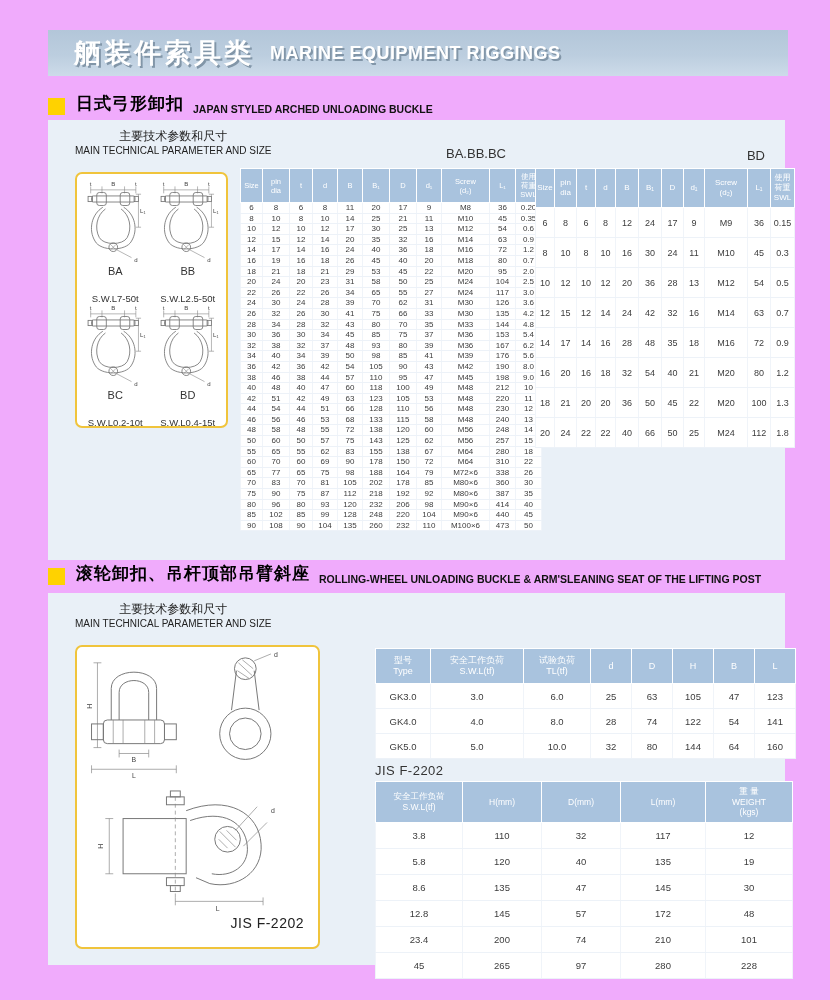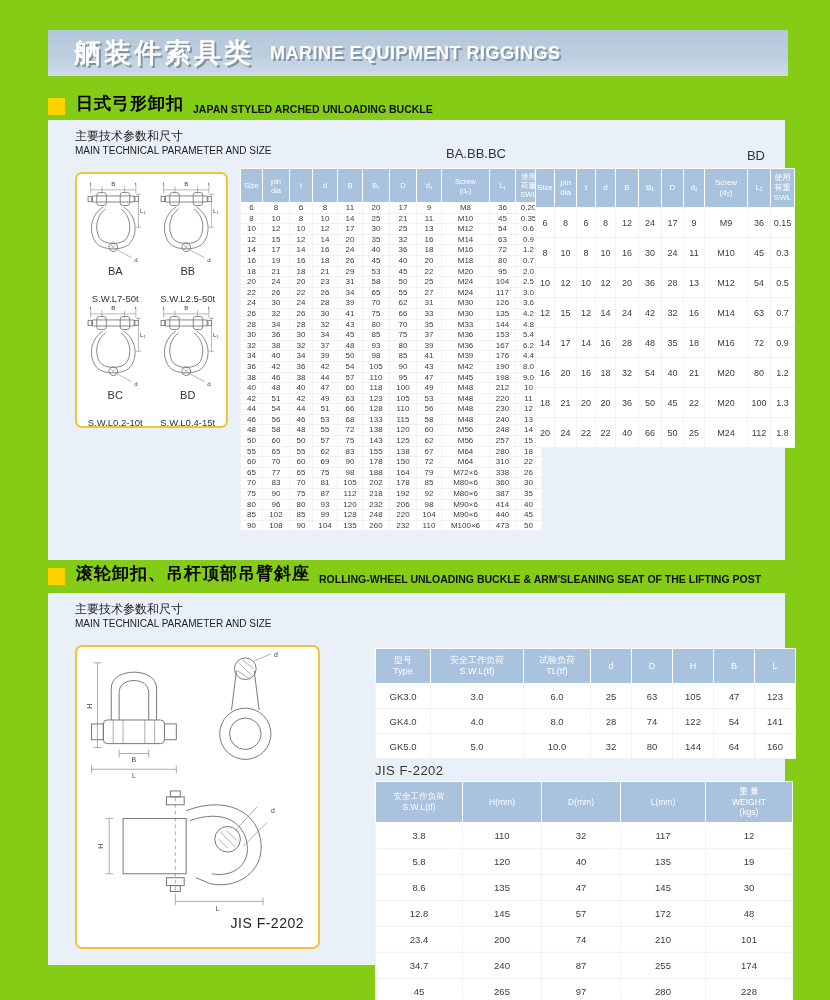--- a/index.html
+++ b/index.html
@@ -1,16 +1,16 @@
 <!DOCTYPE html>
 <html><head>
 <meta charset="utf-8">
 <style>
   html,body{margin:0;padding:0;background:#fff;}
-  .page{position:relative;width:830px;height:1000px;background:#84cc16;overflow:hidden;
+  .page{position:relative;width:830px;height:1000px;background:#f0abfc;overflow:hidden;
         font-family:"Liberation Sans","DejaVu Sans",sans-serif;color:#333;}
 
   
   .banner{position:absolute;left:48px;top:30px;width:740px;height:46px;
           background:linear-gradient(180deg,#b3c6d9 0%,#bccedf 55%,#cddbe9 100%);
           display:flex;align-items:center;padding-left:26px;box-sizing:border-box;}
   .banner .zh{font-size:27px;font-weight:bold;color:#fff;letter-spacing:3px;
               text-shadow:2px 2px 0 #8296a8;}
   .banner .en{font-size:18px;font-weight:bold;color:#fff;margin-left:16px;letter-spacing:.5px;
               text-shadow:2px 2px 0 #8296a8;}
@@ -19,21 +19,21 @@
   .sec-head{position:absolute;left:48px;display:flex;align-items:flex-end;}
   .bullet{width:17px;height:17px;background:#ffd200;margin-right:11px;flex:0 0 auto;}
   .sec-head .zh{font-size:17px;font-weight:bold;color:#000;letter-spacing:1px;}
   .sec-head .en{font-size:10.5px;font-weight:bold;color:#111;margin-left:9px;margin-top:3px;}
 
   
   .panel{position:absolute;left:48px;width:737px;background:#e9f0f7;}
   .panel1{top:120px;height:440px;}
   .panel2{top:593px;height:372px;}
   .param{position:absolute;left:27px;top:8px;line-height:1.35;}
-  .param .zh{font-size:12px;color:#222;}
+  .param .zh{font-size:12px;color:#222;text-align:center;}
   .param .en{font-size:10px;color:#222;}
 
   
   .dbox{position:absolute;background:#fff;border:2px solid #f0c43c;border-radius:7px;box-sizing:border-box;}
   .dbox1{left:27px;top:52px;width:153px;height:256px;padding:6px 2px;
          display:grid;grid-template-columns:1fr 1fr;grid-template-rows:1fr 1fr;}
   .dcell{display:flex;flex-direction:column;align-items:center;justify-content:flex-start;}
   .dcell svg{display:block;}
   .dlabel{font-size:11px;color:#333;margin-top:1px;}
   .dswl{font-size:9.5px;color:#333;margin-top:16px;}
@@ -400,21 +400,21 @@
             <td>34</td>
             <td>40</td>
             <td>34</td>
             <td>39</td>
             <td>50</td>
             <td>98</td>
             <td>85</td>
             <td>41</td>
             <td>M39</td>
             <td>176</td>
-            <td>4.4</td>
+            <td>5.6</td>
           </tr>
           <tr>
             <td>36</td>
             <td>42</td>
             <td>36</td>
             <td>42</td>
             <td>54</td>
             <td>105</td>
             <td>90</td>
             <td>43</td>
@@ -916,27 +916,20 @@
             <td>48</td>
           </tr>
           <tr>
             <td>23.4</td>
             <td>200</td>
             <td>74</td>
             <td>210</td>
             <td>101</td>
           </tr>
           <tr>
-            <td>34.7</td>
-            <td>240</td>
-            <td>87</td>
-            <td>255</td>
-            <td>174</td>
-          </tr>
-          <tr>
             <td>45</td>
             <td>265</td>
             <td>97</td>
             <td>280</td>
             <td>228</td>
           </tr>
         </tbody>
       </table>
   </div>
 

